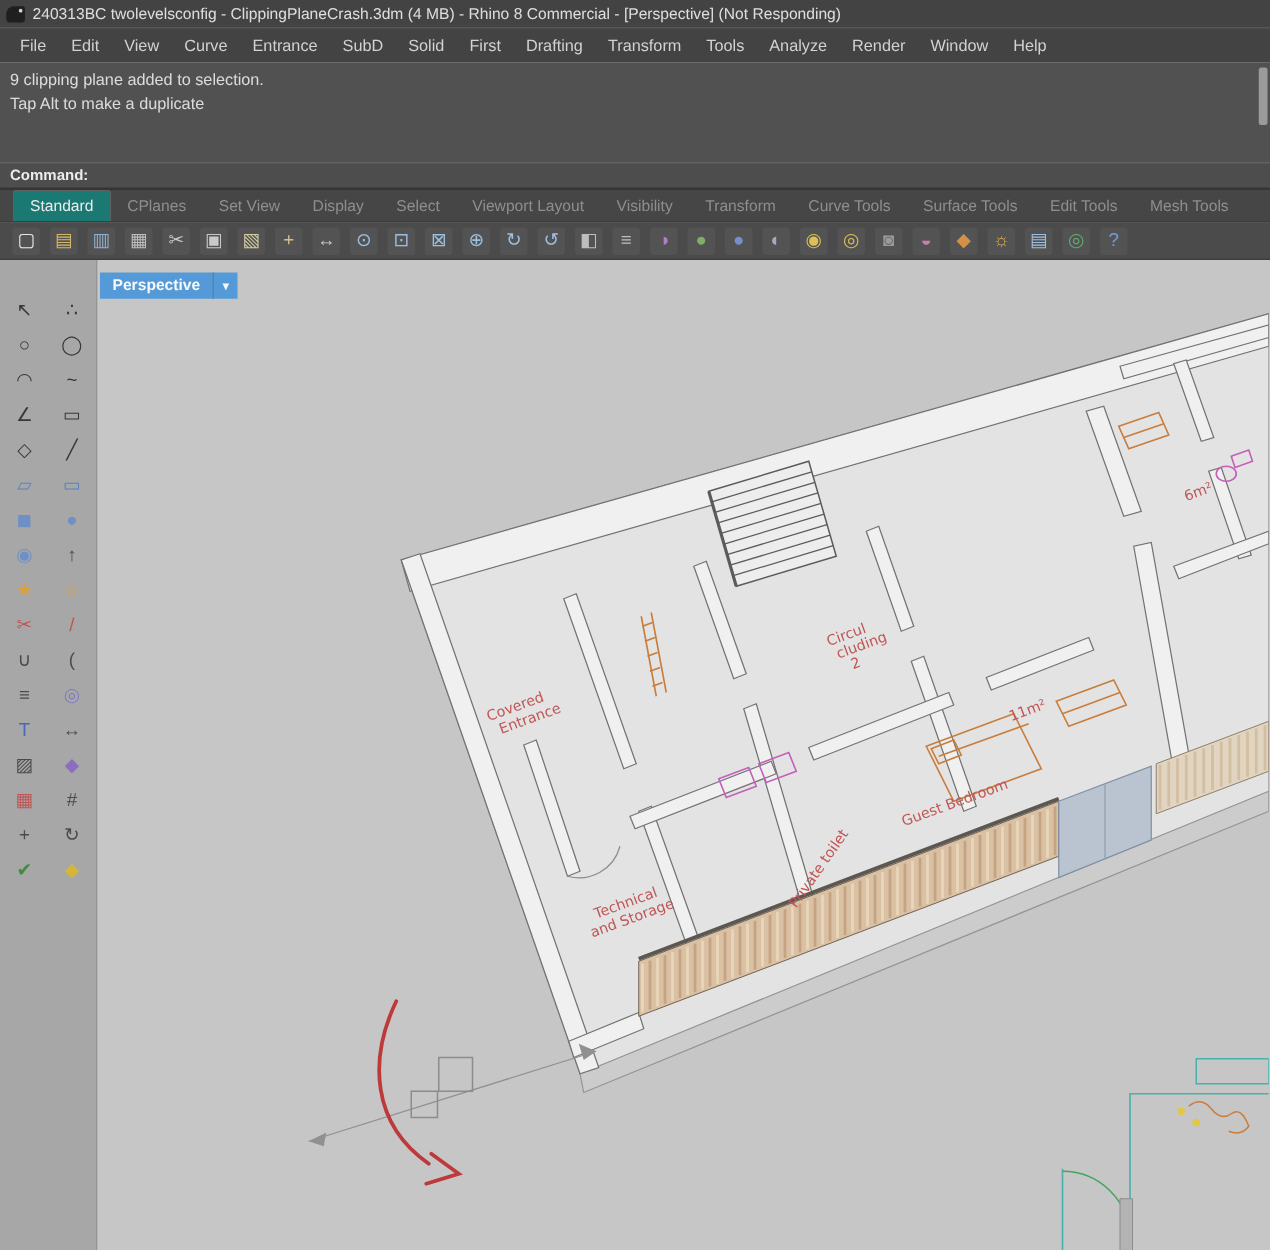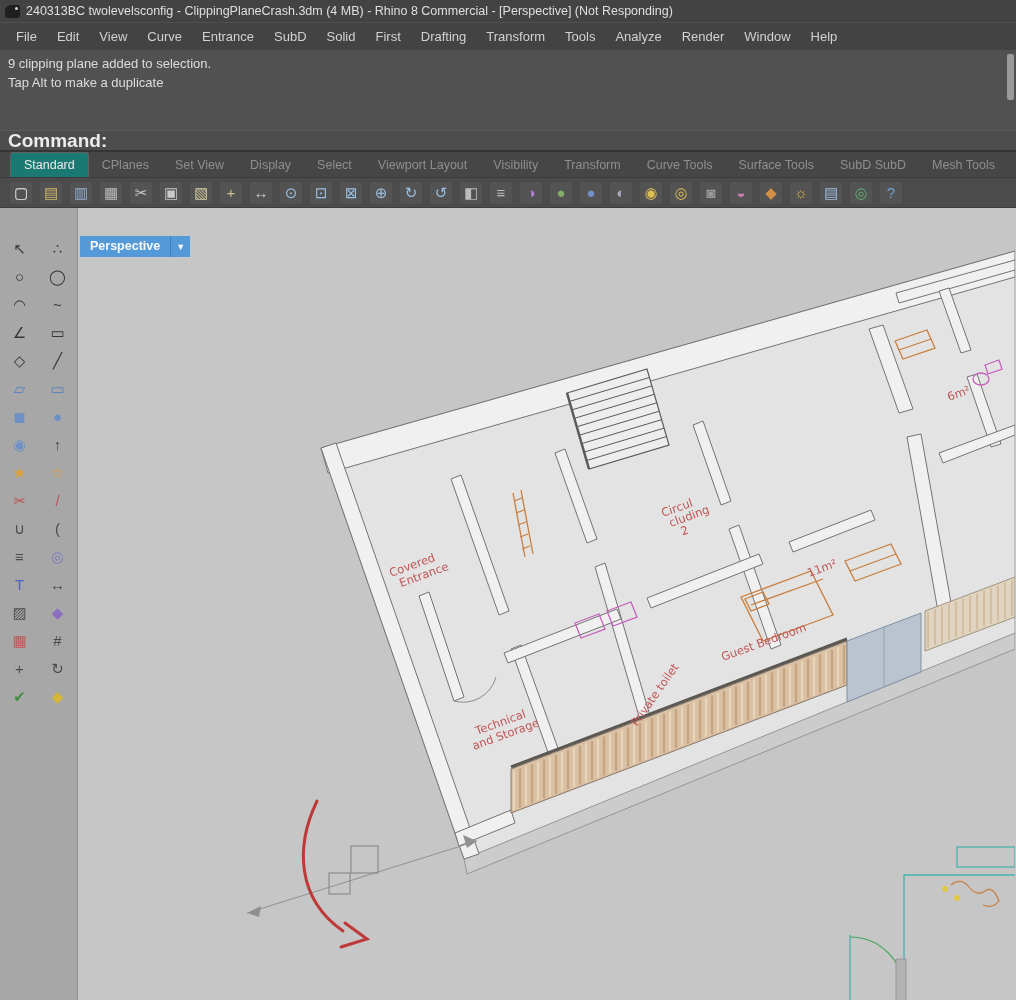--- a/index.html
+++ b/index.html
@@ -7,32 +7,32 @@
   .app{position:absolute;inset:0}
   
   .titlebar{height:22px;background:#3b3b3b;color:#e3e3e3;font-size:12.5px;display:flex;align-items:center;padding-left:5px;gap:6px}
   .app-icon{width:15px;height:13px;background:#141414;border-radius:6px 2px 3px 3px;position:relative;flex:0 0 auto}
   .app-icon::after{content:"";position:absolute;right:2px;top:2px;width:3px;height:3px;background:#d8d8d8;border-radius:50%}
   .menubar{height:27px;background:#3b3b3b;border-top:1px solid #484848;display:flex;align-items:center;padding-left:6px}
   .menu-item{color:#d6d6d6;font-size:13px;padding:4px 10px;cursor:default}
   .cmd-history{position:relative;height:80px;box-sizing:border-box;background:#4a4a4a;color:#e0e0e0;font-size:13px;padding:4px 14px 0 8px}
   .cmd-line{height:19px;line-height:19px;white-space:pre;overflow:hidden}
   .cmd-scrollbar{position:absolute;right:2px;top:4px;width:7px;height:46px;background:#9a9a9a;border-radius:2px}
-  .cmd-prompt{height:22px;box-sizing:border-box;background:#464646;border-top:1px solid #565656;border-bottom:2px solid #2c2c2c;color:#f2f2f2;font-weight:bold;font-size:19px;line-height:19px;padding-left:8px}
+  .cmd-prompt{height:22px;box-sizing:border-box;background:#464646;border-top:1px solid #565656;border-bottom:2px solid #2c2c2c;color:#f2f2f2;font-weight:bold;font-size:12px;line-height:19px;padding-left:8px}
   .tabs{height:26px;box-sizing:border-box;background:#3e3e3e;display:flex;align-items:flex-end;padding-left:10px;border-bottom:1px solid #323232;overflow:hidden}
   .tab{font-size:12.5px;color:#8d8d8d;padding:5px 13px 5px;white-space:nowrap}
   .tab.active{color:#f2f2f2;background:#0f766e;border:1px solid #5c5c5c;border-bottom:none;border-radius:3px 3px 0 0}
   .toolbar{height:30px;box-sizing:border-box;background:#444;display:flex;align-items:center;gap:8px;padding-left:10px;border-bottom:1px solid #333;overflow:hidden}
   .ticon{width:22px;height:22px;display:flex;align-items:center;justify-content:center;font-size:15px;line-height:1;color:var(--ic,#ccc);background:rgba(255,255,255,.05);border-radius:3px;flex:0 0 auto}
   
   .main{display:flex;height:793px}
   .sidebar{width:78px;box-sizing:border-box;background:#a8a8a8;border-right:1px solid #8d8d8d;display:grid;grid-template-columns:repeat(2,30px);grid-auto-rows:28px;justify-content:center;align-content:start;padding-top:26px;column-gap:8px}
   .sicon{display:flex;align-items:center;justify-content:center;font-size:15px;line-height:1;color:var(--ic,#333)}
   .viewport{position:relative;flex:1;background:var(--viewport-bg,#c9c9c9);overflow:hidden}
-  .vp-label{position:absolute;top:28px;left:2px;display:flex;z-index:2}
+  .vp-label{position:absolute;top:10px;left:2px;display:flex;z-index:2}
   .vp-text{background:var(--label-blue,#4e9add);color:#fff;font-weight:bold;font-size:12.5px;padding:3px 10px 4px}
   .vp-arrow{background:var(--label-blue,#4e9add);color:#fff;font-size:9px;padding:0 5px;border-left:1px solid #3a7cb8;display:flex;align-items:center}
   .vpsvg{position:absolute;inset:0}
   .wall{fill:#f7f7f7;stroke:#6f6f6f;stroke-width:1}
   .rlabel{fill:var(--annotation-red,#c34f4f);font-size:11.5px;font-family:"DejaVu Sans",sans-serif}
   .dim{position:absolute;inset:0;background:rgba(160,160,160,.08);pointer-events:none;z-index:5}
 </style>
 </head>
 <body>
 
@@ -80,21 +80,21 @@
   <span class="tab active">Standard</span>
       <span class="tab">CPlanes</span>
       <span class="tab">Set View</span>
       <span class="tab">Display</span>
       <span class="tab">Select</span>
       <span class="tab">Viewport Layout</span>
       <span class="tab">Visibility</span>
       <span class="tab">Transform</span>
       <span class="tab">Curve Tools</span>
       <span class="tab">Surface Tools</span>
-      <span class="tab">SubD SubD</span>
+      <span class="tab">Edit Tools</span>
       <span class="tab">Mesh Tools</span>
     </div>
 
   <div class="toolbar">
 
   <span class="ticon" style="--ic: #ececec;">▢</span>
       <span class="ticon" style="--ic: #d9b964;">▤</span>
       <span class="ticon" style="--ic: #8fb1d6;">▥</span>
       <span class="ticon" style="--ic: #bfbfbf;">▦</span>
       <span class="ticon" style="--ic: #cccccc;">✂</span>

